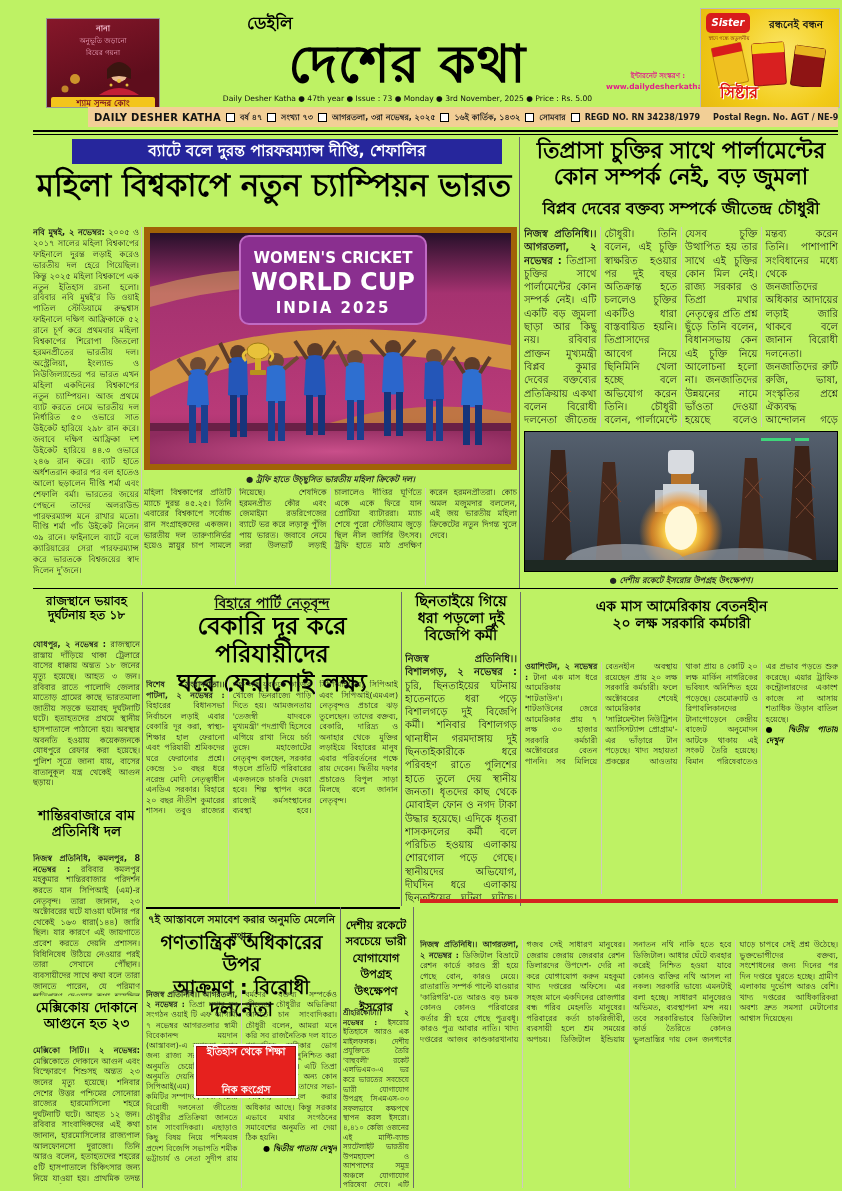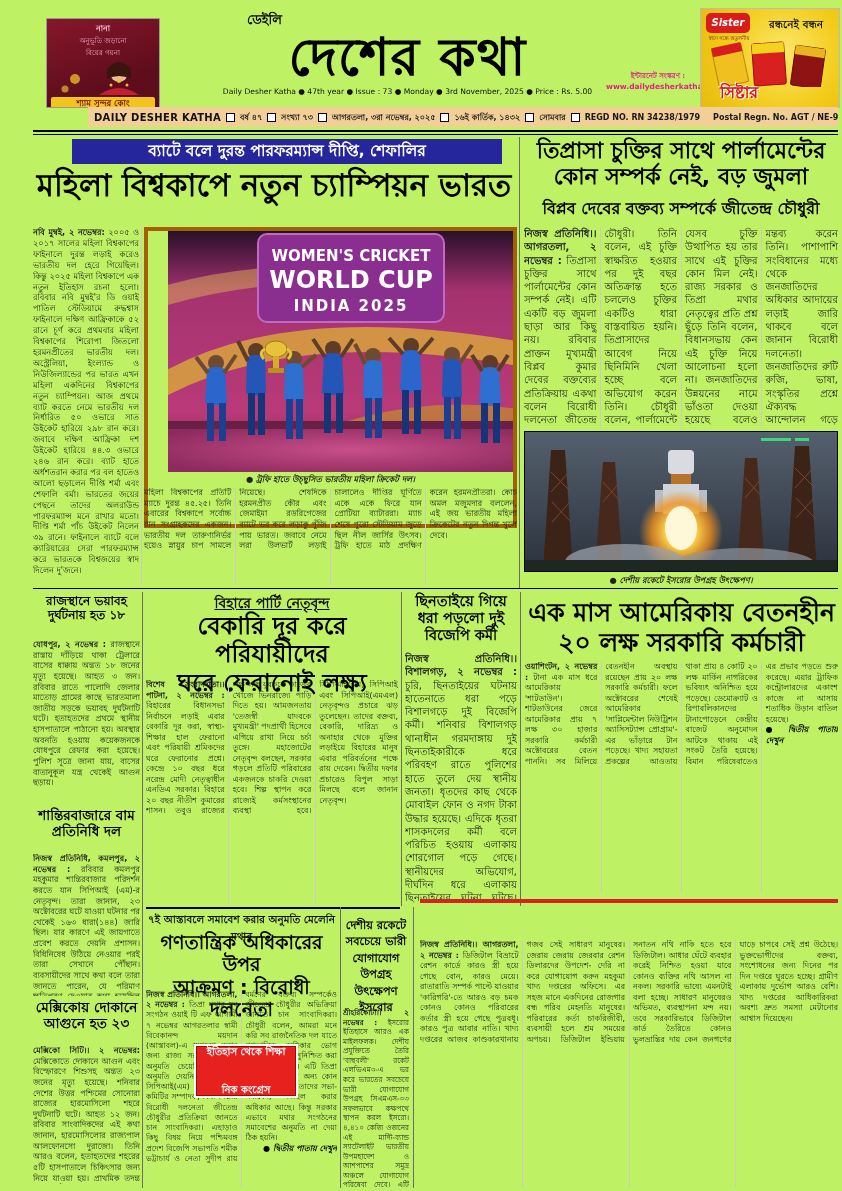--- a/index.html
+++ b/index.html
@@ -47,21 +47,21 @@
       <circle cx="64" cy="26" r="1.5" fill="#e8c23a"></circle>
       <circle cx="80" cy="26" r="1.5" fill="#e8c23a"></circle>
       <circle cx="28" cy="20" r="5" fill="#d8a32c" opacity="0.9"></circle>
       <circle cx="18" cy="30" r="3.5" fill="#d8a32c" opacity="0.8"></circle>
     </svg>
     <div style="background:#f3c51c;margin:2px 4px 0 4px;text-align:center;font-size:8.5px;font-weight:bold;color:#7a1020;border-radius:2px;">শ্যাম সুন্দর কোং</div>
 
   </div>
 
   <div class="abs" style="left:205px;top:10px;width:405px;">
-    <div style="font-size:13px;font-weight:bold;color:#000;padding-left:42px;">ডেইলি</div>
+    <div style="font-size:17px;font-weight:bold;color:#000;padding-left:42px;">ডেইলি</div>
     <div class="ctr" style="font-size:52px;font-weight:bold;color:#000;line-height:1.0;letter-spacing:1px;">দেশের কথা</div>
     <div class="ctr" style="font-size:7.6px;color:#111;margin-top:4px;">Daily Desher Katha ● 47th year ● Issue : 73 ● Monday ● 3rd November, 2025 ● Price : Rs. 5.00</div>
   </div>
 
   <div class="abs ctr" style="left:606px;top:70px;width:104px;color:#e0218a;font-weight:bold;">
     <div style="font-size:7px;">ইন্টারনেট সংস্করণ :</div>
     <div style="font-size:7.5px;">www.dailydesherkatha.net</div>
   </div>
 
   <div class="abs adR" style="left:700px;top:8px;width:138px;height:98px;">
@@ -102,21 +102,21 @@
     <span>ব্যাটে বলে দুরন্ত পারফরম্যান্স দীপ্তি, শেফালির</span>
   </div>
   <div class="abs hl" style="left:28px;top:167px;width:492px;font-size:31px;">মহিলা বিশ্বকাপে নতুন চ্যাম্পিয়ন ভারত</div>
 
   <div class="abs bt" style="left:33px;top:227px;width:106px;height:358px;font-size:8.2px;">
     <b>নবি মুম্বই, ২ নভেম্বর:</b>
     <span>২০০৫ ও ২০১৭ সালের মহিলা বিশ্বকাপের ফাইনালে দুরন্ত লড়াই করেও ভারতীয় দল হেরে গিয়েছিল। কিন্তু ২০২৫ মহিলা বিশ্বকাপে এক নতুন ইতিহাস রচনা হলো। রবিবার নবি মুম্বই'র ডি ওয়াই পাতিল স্টেডিয়ামে রুদ্ধশ্বাস ফাইনালে দক্ষিণ আফ্রিকাকে ৫২ রানে চূর্ণ করে প্রথমবার মহিলা বিশ্বকাপের শিরোপা জিতলো হরমনপ্রীতের ভারতীয় দল। অস্ট্রেলিয়া, ইংল্যান্ড ও নিউজিল্যান্ডের পর ভারত এখন মহিলা একদিনের বিশ্বকাপের নতুন চ্যাম্পিয়ন। আজ প্রথমে ব্যাট করতে নেমে ভারতীয় দল নির্ধারিত ৫০ ওভারে সাত উইকেট হারিয়ে ২৯৮ রান করে। জবাবে দক্ষিণ আফ্রিকা দশ উইকেট হারিয়ে ৪৪.৩ ওভারে ২৪৬ রান করে। ব্যাট হাতে অর্ধশতরান করার পর বল হাতেও আলো ছড়ালেন দীপ্তি শর্মা এবং শেফালি বর্মা। ভারতের জয়ের পেছনে তাদের অলরাউন্ড পারফরম্যান্স মনে রাখার মতো। দীপ্তি শর্মা পাঁচ উইকেট নিলেন ৩৯ রানে। ফাইনালে ব্যাটে বলে ক্যারিয়ারের সেরা পারফরম্যান্স করে ভারতকে বিশ্বজয়ের স্বাদ দিলেন দু'জনে।</span>
   </div>
   <div class="vr" style="left:141px;top:227px;height:358px;background:#cfc9bf;"></div>
 
-  <div class="abs" style="left:144px;top:227px;width:373px;height:301px;border:4px solid #a16207;box-sizing:border-box;overflow:hidden;padding-left:20px;">
+  <div class="abs" style="left:144px;top:227px;width:373px;height:243px;border:6px solid #a16207;box-sizing:border-box;overflow:hidden;">
     <svg width="371" height="241" viewBox="0 0 371 241">
       <defs>
         <linearGradient id="pbg" x1="0" y1="0" x2="0" y2="1">
           <stop offset="0" stop-color="#27102a"></stop>
             <stop offset="0.25" stop-color="#a53270"></stop>
           <stop offset="0.75" stop-color="#b93a78"></stop>
             <stop offset="1" stop-color="#7e2553"></stop>
         </linearGradient>
         <radialGradient id="flr" cx="0.5" cy="0.5" r="0.6">
           <stop offset="0" stop-color="#c94f8a"></stop>
@@ -277,21 +277,21 @@
   <div class="abs bt" style="left:33px;top:640px;width:107px;height:164px;font-size:8px;">
     <b>যোধপুর, ২ নভেম্বর :</b>
     <span>রাজস্থানে রাস্তায় দাঁড়িয়ে থাকা ট্রেলারে বাসের ধাক্কায় অন্তত ১৮ জনের মৃত্যু হয়েছে। আহত ৩ জন। রবিবার রাতে পালোদি জেলার মাতোড় গ্রামের কাছে ভারতমালা জাতীয় সড়কে ভয়াবহ দুর্ঘটনাটি ঘটে। হতাহতদের প্রথমে স্থানীয় হাসপাতালে পাঠানো হয়। অবস্থার অবনতি হওয়ায় কয়েকজনকে যোধপুরে রেফার করা হয়েছে। পুলিশ সূত্রে জানা যায়, বাসের বাতানুকূল যন্ত্র থেকেই আগুন ছড়ায়।</span>
   </div>
 
   <div class="abs hl" style="left:33px;top:808px;width:107px;font-size:13.5px;">
     <div>শান্তিরবাজারে বাম</div>
     <div>প্রতিনিধি দল</div>
   </div>
   <div class="abs bt" style="left:33px;top:854px;width:107px;height:142px;font-size:8px;">
-    <b>নিজস্ব প্রতিনিধি, কমলপুর, ২ নভেম্বর :</b>
+    <b>নিজস্ব প্রতিনিধি, কমলপুর, 8 নভেম্বর :</b>
     <span>রবিবার কমলপুর মহকুমার শান্তিরবাজার পরিদর্শন করতে যান সিপিআই (এম)-র নেতৃবৃন্দ। তারা জানান, ২৩ অক্টোবরের ঘটে যাওয়া ঘটনার পর থেকেই ১৬৩ ধারা(১৪৪) জারি ছিল। যার কারণে এই জায়গাতে প্রবেশ করতে দেয়নি প্রশাসন। বিধিনিষেধ উঠিয়ে নেওয়ার পরই তারা সেখানে পৌঁছান। ব্যবসায়ীদের সাথে কথা বলে তারা জানতে পারেন, যে পরিমাণ ক্ষতিপূরণ দেওয়ার কথা হয়েছিল সেই পরিমাণ ক্ষতিপূরণ দেওয়া হচ্ছে না। তাছাড়াও বেশি ক্ষতিগ্রস্ত ও অল্প ক্ষতিগ্রস্তরা একই পরিমাণ ক্ষতিপূরণ পাচ্ছেন। সিপিআইএ</span>
     
   </div>
 
   <div class="abs hl" style="left:33px;top:1000px;width:107px;font-size:13.5px;">
     <div>মেক্সিকোয় দোকানে</div>
     <div>আগুনে হত ২৩</div>
   </div>
   <div class="abs bt" style="left:33px;top:1046px;width:107px;height:138px;font-size:8px;">
     <b>মেক্সিকো সিটি।। ২ নভেম্বর:</b>
@@ -320,21 +320,21 @@
     <div>ধরা পড়লো দুই</div>
     <div>বিজেপি কর্মী</div>
   </div>
   <div class="abs bt" style="left:405px;top:652px;width:112px;height:252px;font-size:10px;">
     <b>নিজস্ব প্রতিনিধি।। বিশালগড়, ২ নভেম্বর :</b>
     <span>চুরি, ছিনতাইয়ের ঘটনায় হাতেনাতে ধরা পড়ে বিশালগড়ে দুই বিজেপি কর্মী। শনিবার বিশালগড় থানাধীন গরমদাঙ্গায় দুই ছিনতাইকারীকে ধরে পরিবহণ রাতে পুলিশের হাতে তুলে দেয় স্থানীয় জনতা। ধৃতদের কাছ থেকে মোবাইল ফোন ও নগদ টাকা উদ্ধার হয়েছে। এদিকে ধৃতরা শাসকদলের কর্মী বলে পরিচিত হওয়ায় এলাকায় শোরগোল পড়ে গেছে। স্থানীয়দের অভিযোগ, দীর্ঘদিন ধরে এলাকায় ছিনতাইয়ের ঘটনা ঘটছে। পুলিশ জানিয়েছে, ধৃতদের বিরুদ্ধে নির্দিষ্ট ধারায় মামলা রুজু হয়েছে। রবিবার তাদের আদালতে তোলা হলে বিচারক জেল হেফাজতের নির্দেশ দেন।</span>
   </div>
 
   <div class="vr" style="left:520px;top:592px;height:314px;"></div>
 
-  <div class="abs hl" style="left:525px;top:598px;width:313px;font-size:25px;">
+  <div class="abs hl" style="left:525px;top:598px;width:313px;font-size:14px;">
     <div>এক মাস আমেরিকায় বেতনহীন</div>
     <div>২০ লক্ষ সরকারি কর্মচারী</div>
   </div>
   <div class="abs bt cols4" style="left:525px;top:662px;width:313px;height:232px;font-size:7.9px;">
     <b>ওয়াশিংটন, ২ নভেম্বর :</b>
     <span>টানা এক মাস ধরে আমেরিকায় 'শাটডাউন'। শাটডাউনের জেরে আমেরিকার প্রায় ৭ লক্ষ ৩০ হাজার সরকারি কর্মচারী অক্টোবরের বেতন পাননি। সব মিলিয়ে বেতনহীন অবস্থায় রয়েছেন প্রায় ২০ লক্ষ সরকারি কর্মচারী। ফলে অক্টোবরের শেষেই আমেরিকার 'সাপ্লিমেন্টাল নিউট্রিশন অ্যাসিসট্যান্স প্রোগ্রাম'-এর ভাঁড়ারে টান পড়েছে। খাদ্য সহায়তা প্রকল্পের আওতায় থাকা প্রায় ৪ কোটি ২০ লক্ষ মার্কিন নাগরিকের ভবিষ্যৎ অনিশ্চিত হয়ে পড়েছে। ডেমোক্র্যাট ও রিপাবলিকানদের টানাপোড়েনে কেন্দ্রীয় বাজেট অনুমোদন আটকে থাকায় এই সংকট তৈরি হয়েছে। বিমান পরিষেবাতেও এর প্রভাব পড়তে শুরু করেছে। এয়ার ট্রাফিক কন্ট্রোলারদের একাংশ কাজে না আসায় শতাধিক উড়ান বাতিল হয়েছে।</span>
     <span class="contd">● দ্বিতীয় পাতায় দেখুন</span>
   </div>
 
   <div class="abs" style="left:146px;top:907px;width:254px;border-top:2px solid #000;"></div>

